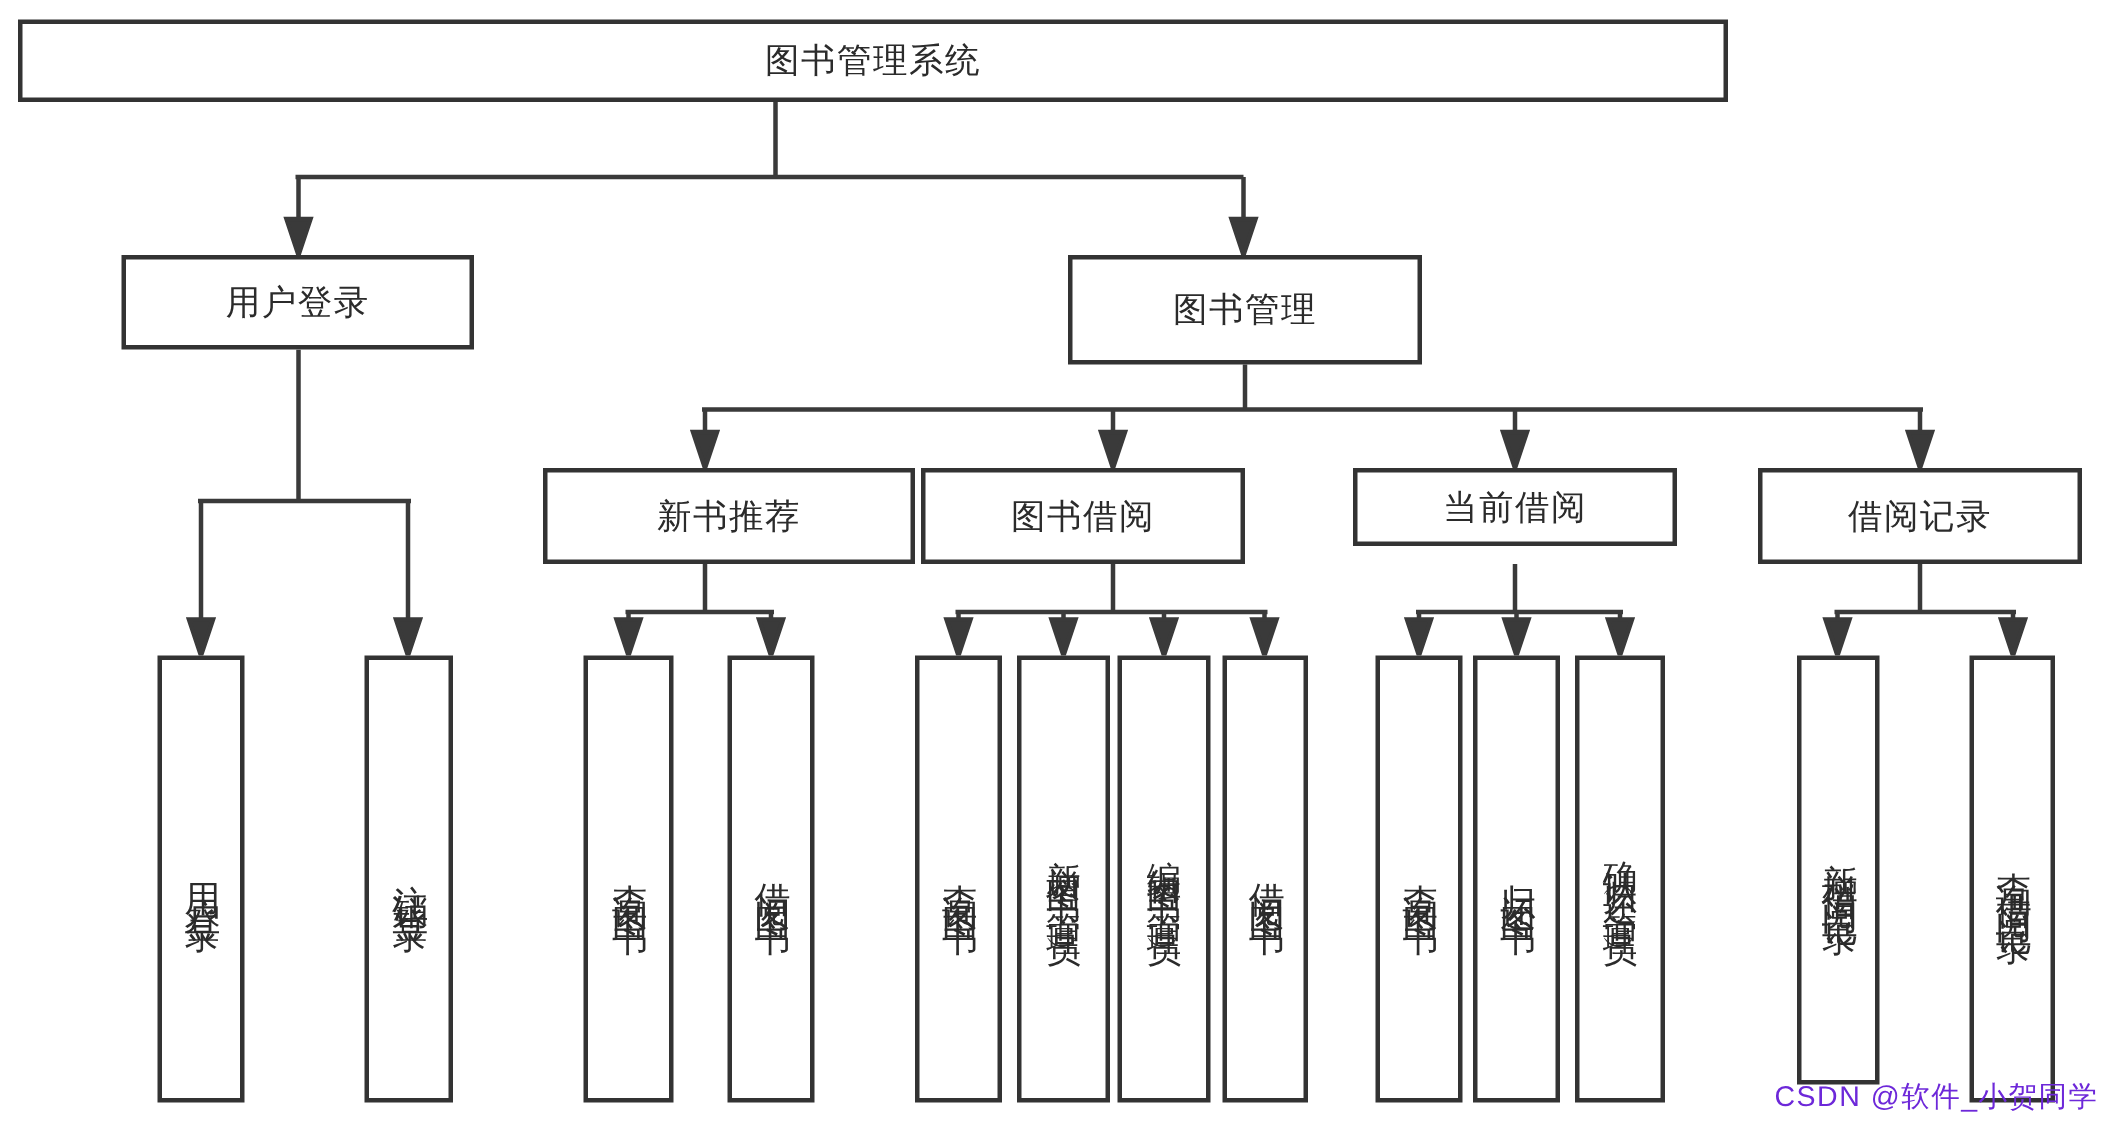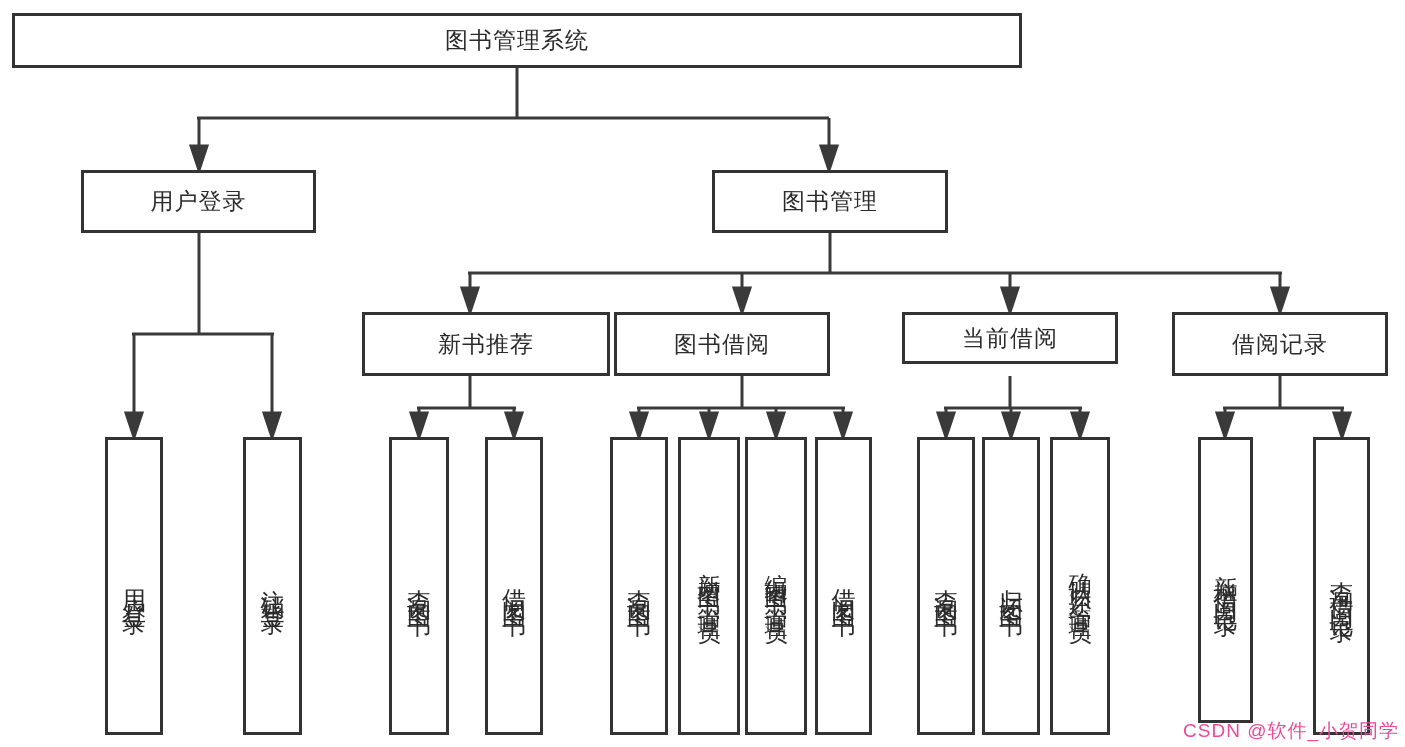--- a/index.html
+++ b/index.html
@@ -46,21 +46,21 @@
   }
   .v-box.long {
     letter-spacing: 7px;
     font-size: 23px;
   }
   #watermark {
     position: absolute;
     right: 6px;
     bottom: 3px;
     font-size: 19px;
-    color: #ec4899;
+    color: #6d28d9;
     z-index: 2;
     letter-spacing: 1px;
     white-space: nowrap;
   }
 </style>
 </head>
 <body>
 
 <div id="stage">
 
@@ -109,24 +109,24 @@
       </g>
 
       <g>
         <path fill="none" d="M1280 376 V408 M1223 408 H1344 M1225 408 V416 M1342 408 V416"></path>
         <polygon points="1225,437 1217,413 1233,413"></polygon>
         <polygon points="1342,437 1334,413 1350,413"></polygon>
       </g>
     </g>
   </svg>
 
-  <div class="box h-box" style="left:12px; top:13px; width:1010px; height:55px;">图书管理系统</div>
+  <div class="box h-box" style="left:12px; top:13px; width:1140px; height:55px;">图书管理系统</div>
 
   <div class="box h-box" style="left:81px; top:170px; width:235px; height:63px;">用户登录</div>
-  <div class="box h-box" style="left:712px; top:170px; width:236px; height:63px;text-align:center;">图书管理</div>
+  <div class="box h-box" style="left:712px; top:170px; width:236px; height:73px;text-align:center;">图书管理</div>
 
   <div class="box h-box" style="left:362px; top:312px; width:248px; height:64px;">新书推荐</div>
   <div class="box h-box" style="left:614px; top:312px; width:216px; height:64px;">图书借阅</div>
   <div class="box h-box" style="left:902px; top:312px; width:216px; height:52px;">当前借阅</div>
   <div class="box h-box" style="left:1172px; top:312px; width:216px; height:64px;">借阅记录</div>
 
   <div class="box v-box" style="left:105px; top:437px; width:58px; height:298px;">用户登录</div>
   <div class="box v-box" style="left:243px; top:437px; width:59px; height:298px;">注销登录</div>
 
   <div class="box v-box" style="left:389px; top:437px; width:60px; height:298px;">查询图书</div>

